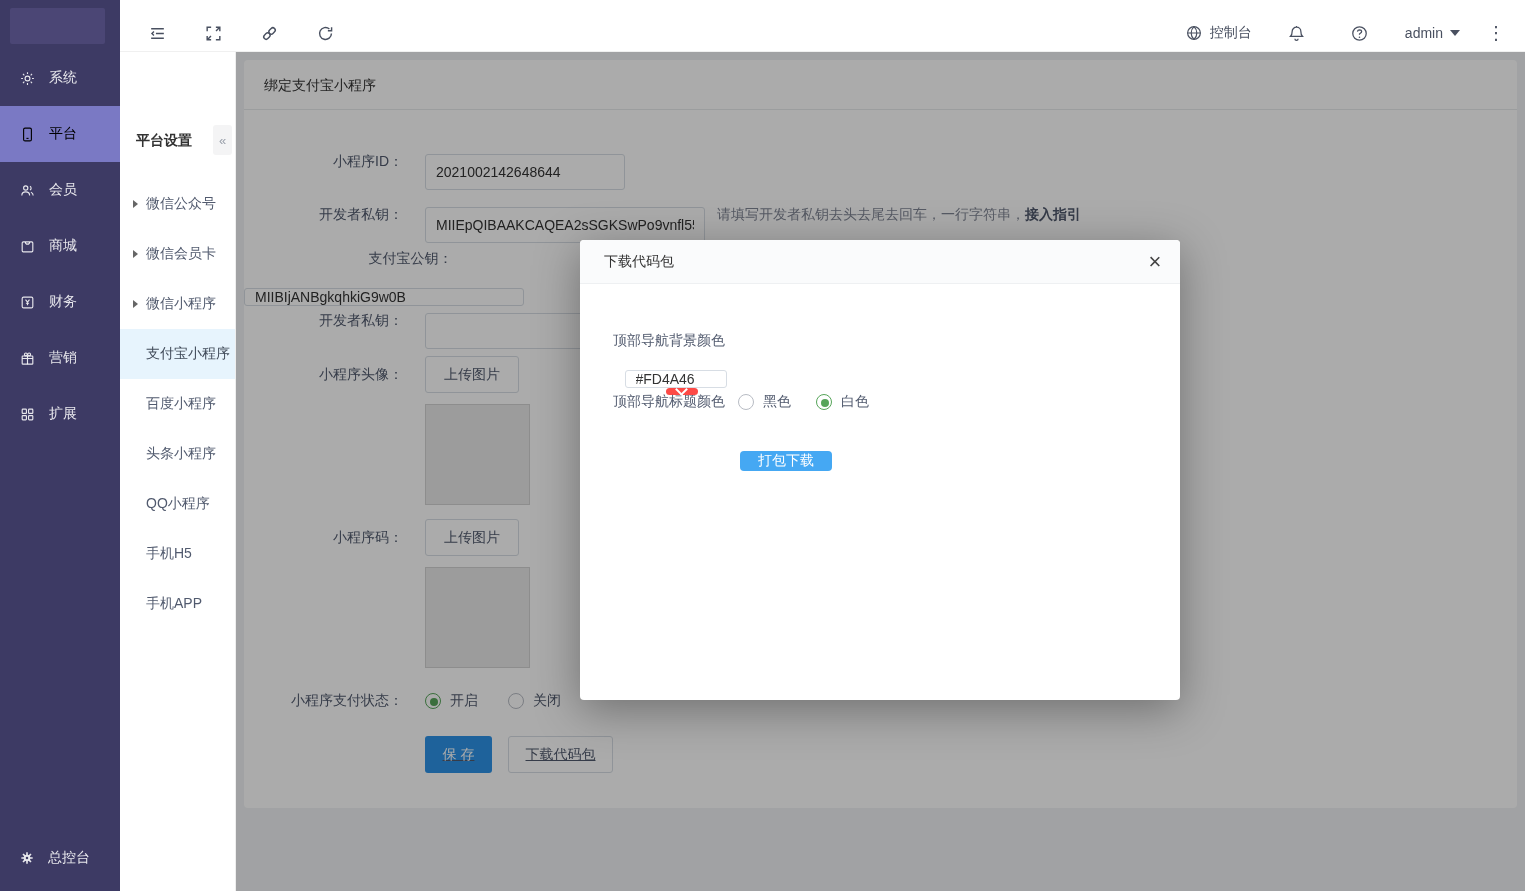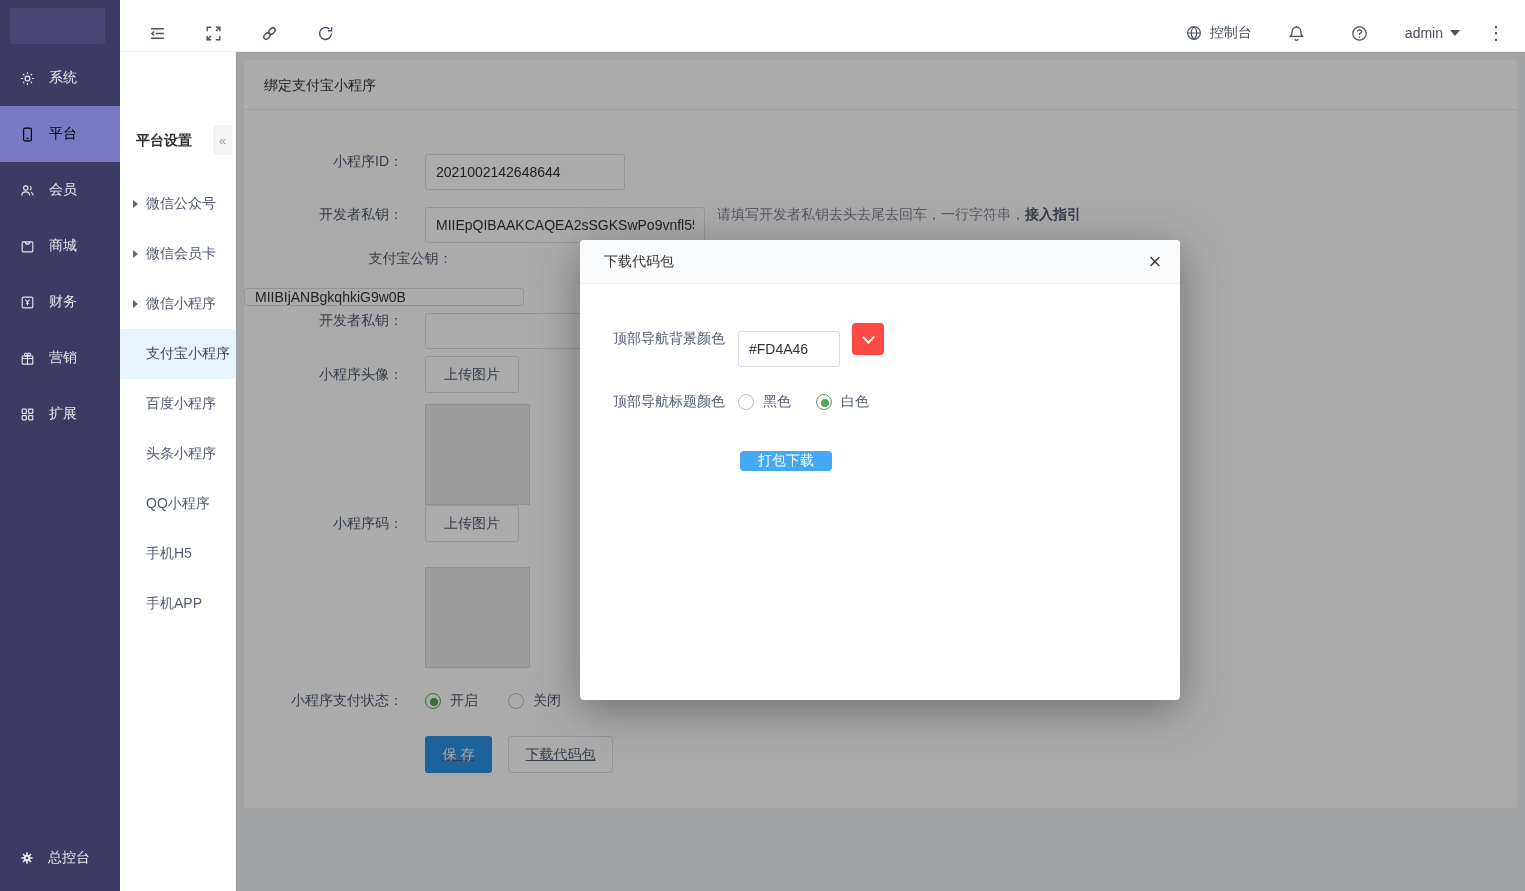--- a/index.html
+++ b/index.html
@@ -286,21 +286,21 @@
         <span class="flabel">开发者私钥：</span>
         <input class="tinput" style="width: 280px;" value="">
       </div>
 
       <div class="frow" style="top:296px;height:37px;">
         <span class="flabel">小程序头像：</span>
         <button class="upload-btn">上传图片</button>
       </div>
       <div class="imgbox" style="top:344px;"></div>
 
-      <div class="frow" style="top:445px;height:37px;">
+      <div class="frow" style="top:459px;height:37px;">
         <span class="flabel">小程序码：</span>
         <button class="upload-btn">上传图片</button>
       </div>
       <div class="imgbox" style="top:507px;"></div>
 
       <div class="frow" style="top:629px;height:24px;">
         <span class="flabel">小程序支付状态：</span>
         <span class="radio-opt" style="margin-right:30px;">
           <span class="radio checked"></span>
           <span>开启</span>
@@ -320,21 +320,21 @@
 
     <div class="dim"></div>
   </main>
 
   <div class="modal">
     <div class="modal-head">
       <span>下载代码包</span>
     </div>
     <button class="modal-close">×</button>
 
-    <div class="mrow" style="top:81px;height:36px;">
+    <div class="mrow" style="top:92px;height:36px;flex-direction:column;">
       <span class="mlabel">顶部导航背景颜色</span>
       <input class="tinput" style="width: 102px;" value="#FD4A46">
       <button class="swatch" style="background: rgb(253, 74, 70);">
         <span class="chev"></span>
       </button>
     </div>
 
     <div class="mrow" style="top:151px;height:22px;justify-content:space-between;">
       <span class="mlabel">顶部导航标题颜色</span>
       <span class="radio-opt" style="margin-right:25px;">

